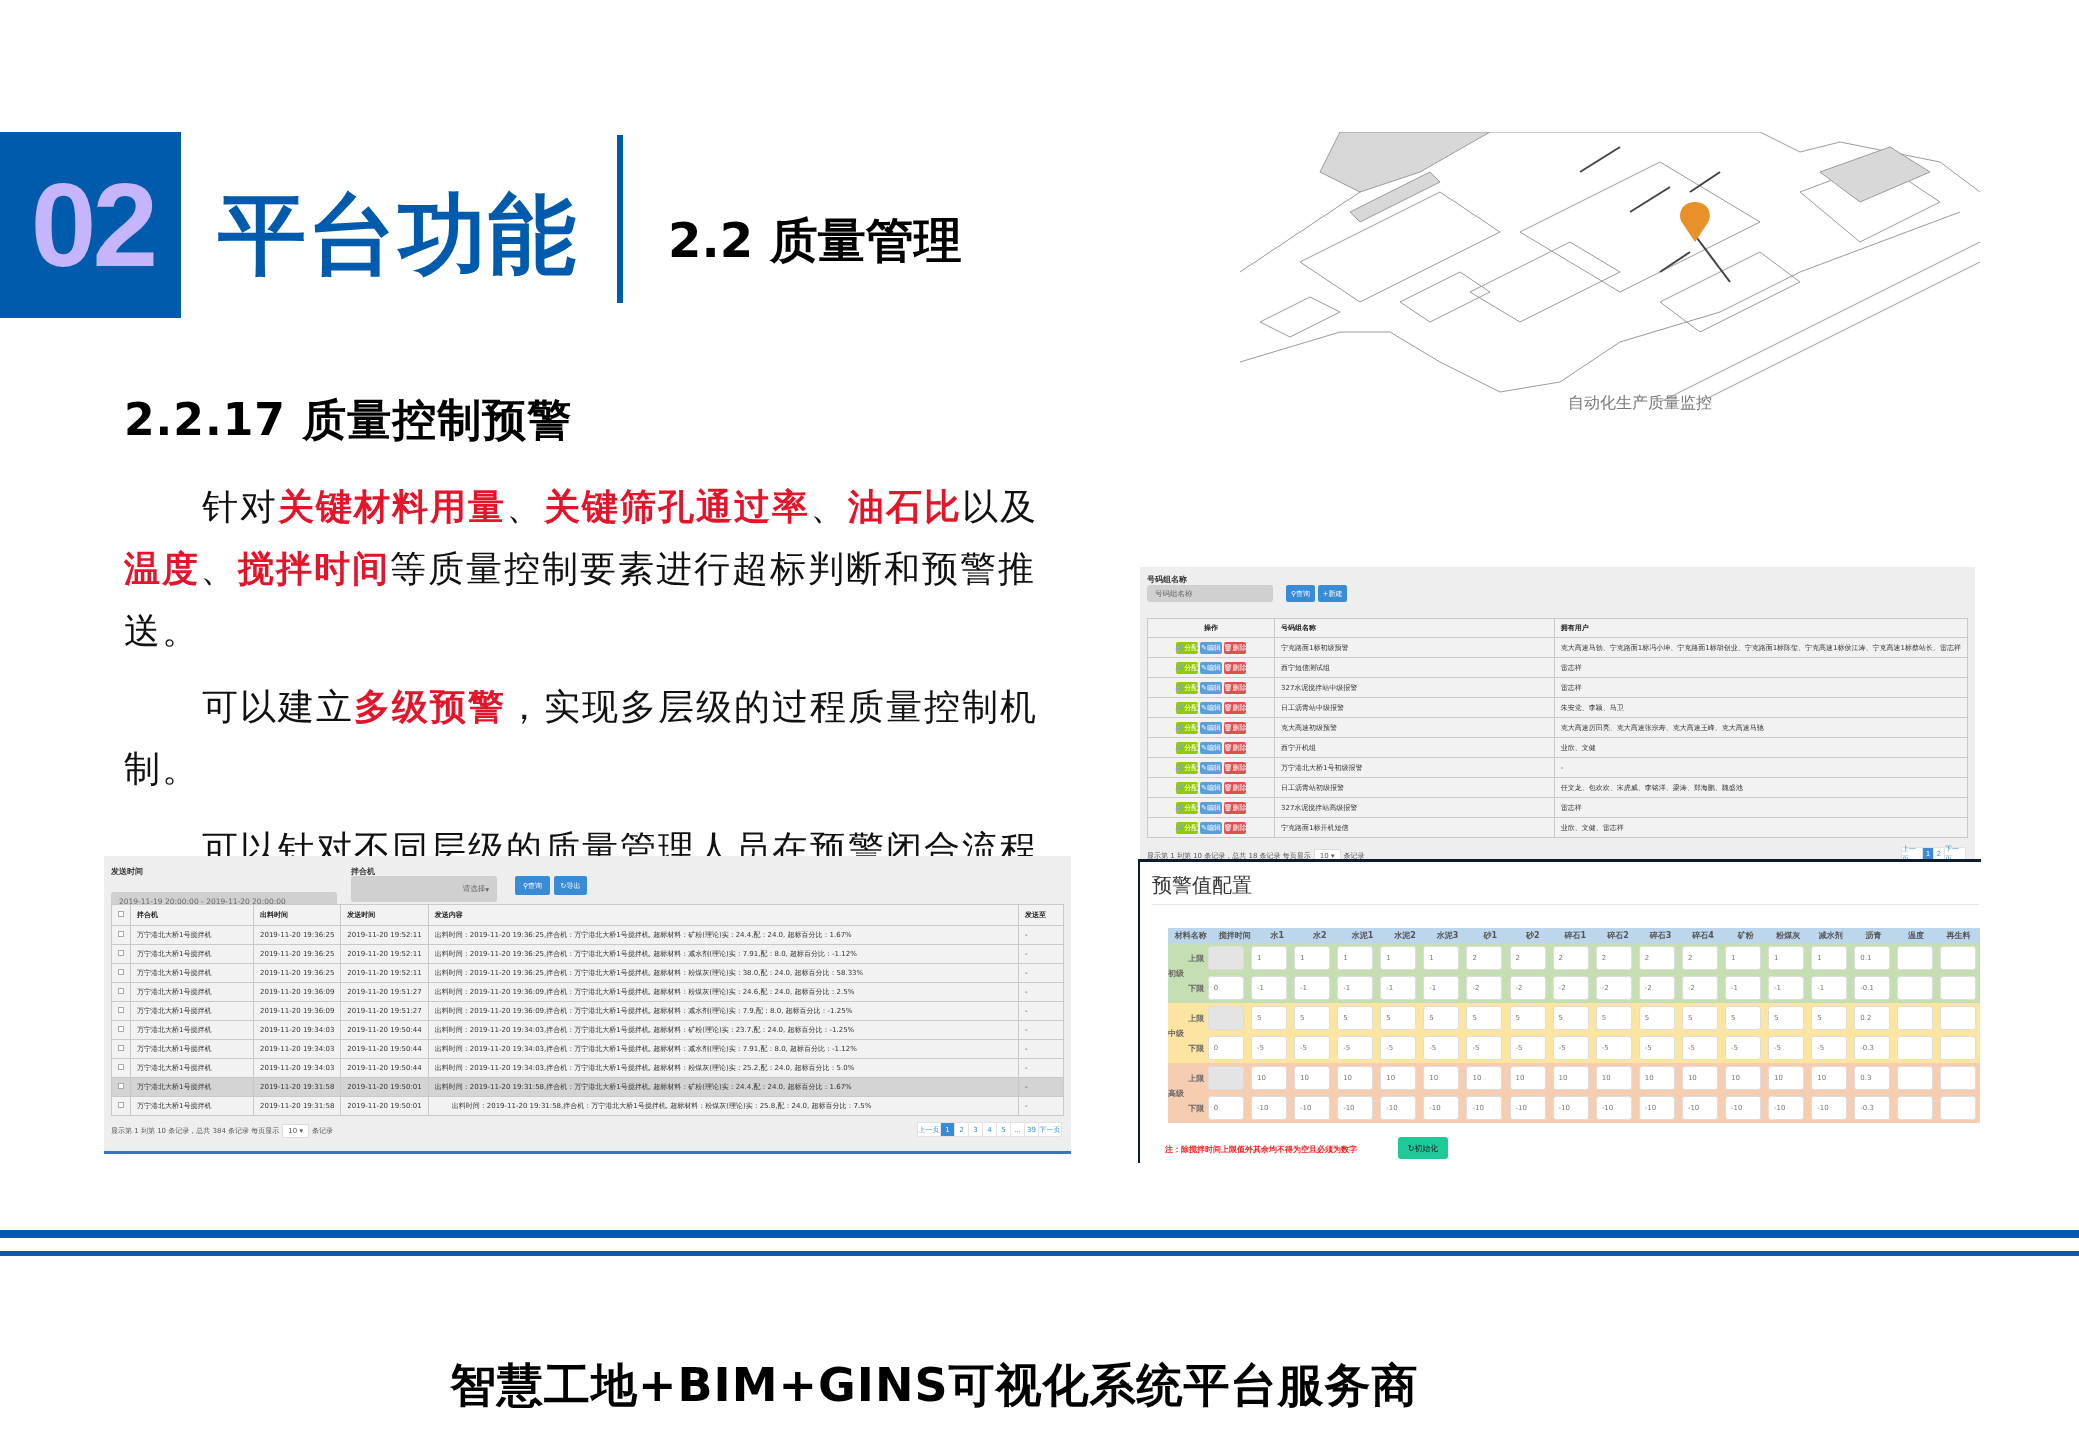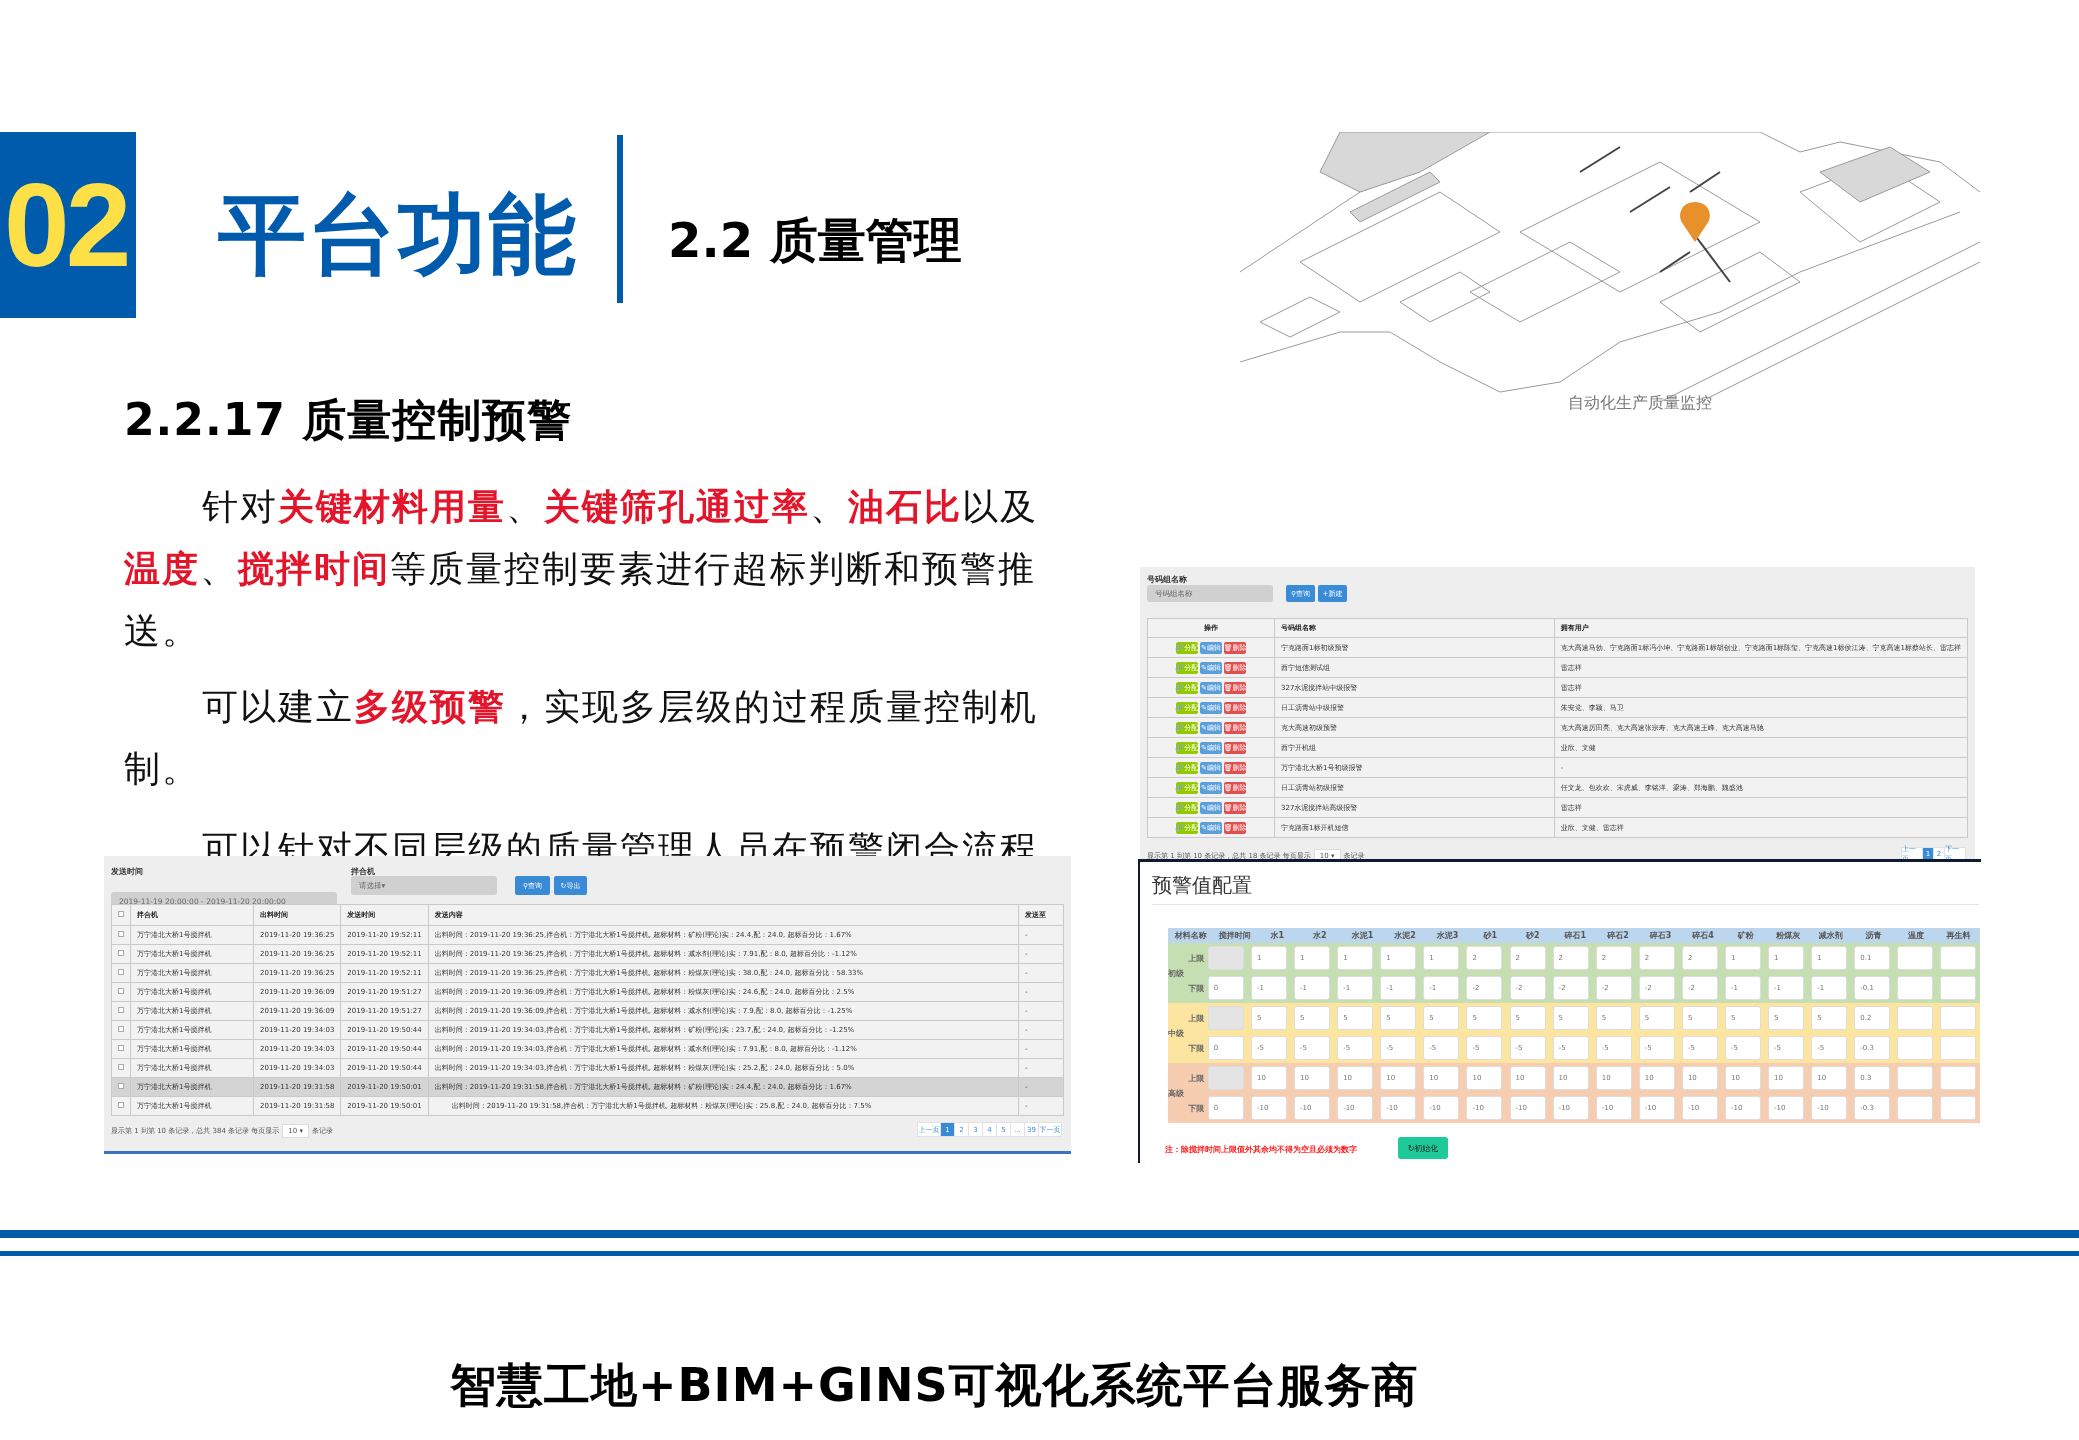--- a/index.html
+++ b/index.html
@@ -1,18 +1,18 @@
 <!DOCTYPE html>
 <html><head>
 <meta charset="utf-8">
 <style>
   * { box-sizing: border-box; margin: 0; padding: 0; }
   body { width: 2079px; height: 1440px; background: #ffffff; position: relative; overflow: hidden; font-family: "DejaVu Sans", "Liberation Sans", sans-serif; }
 
-  .sec-num { position: absolute; left: 0; top: 132px; width: 136px; height: 186px; background: #005bac; color: #fde047; font-family: "Liberation Sans", sans-serif; font-weight: bold; font-size: 118px; line-height: 186px; text-align: left; padding-left: 4px; letter-spacing: -4px; }
+  .sec-num { position: absolute; left: 0; top: 132px; width: 181px; height: 186px; background: #005bac; color: #c4b5fd; font-family: "Liberation Sans", sans-serif; font-weight: bold; font-size: 118px; line-height: 186px; text-align: center; padding-left: 4px; letter-spacing: -4px; }
   .sec-title { position: absolute; left: 218px; top: 180px; font-size: 88px; font-weight: bold; color: #005bac; line-height: 110px; letter-spacing: 2px; }
   .sec-divider { position: absolute; left: 617px; top: 135px; width: 6px; height: 168px; background: #005bac; }
   .sub-title { position: absolute; left: 668px; top: 205px; font-size: 48px; font-weight: bold; color: #000; line-height: 70px; }
 
   .h3 { position: absolute; left: 124px; top: 390px; font-size: 44px; font-weight: bold; color: #000; line-height: 60px; letter-spacing: 1px; }
 
   .para { position: absolute; left: 124px; width: 935px; font-size: 36px; line-height: 62px; color: #111; text-indent: 78px; letter-spacing: 2px; }
   .para .hl { color: #e3152b; font-weight: bold; }
   .p1 { top: 476px; }
   .p2 { top: 676px; }
@@ -290,21 +290,21 @@
     <span class="active" style="width:12px;height:14px;">1</span>
     <span style="width:12px;height:14px;">2</span>
     <span style="width:22px;height:14px;">下一页</span>
   </div>
 </div>
 
 <div class="panel p-log">
   <div class="lbl" style="position:absolute;left:7px;top:10px;">发送时间</div>
   <div class="input" style="position:absolute;left:7px;top:36px;width:226px;height:19px;">2019-11-19 20:00:00 - 2019-11-20 20:00:00</div>
   <div class="lbl" style="position:absolute;left:247px;top:10px;">拌合机</div>
-  <div class="input" style="position:absolute;left:247px;top:20px;width:146px;height:19px;justify-content:flex-start;">
+  <div class="input" style="position:absolute;left:247px;top:20px;width:146px;height:26px;justify-content:flex-end;">
       <span>请选择</span>
       <span>▾</span>
     </div>
   <div class="btn btn-blue" style="position:absolute;left:411px;top:20px;width:35px;height:19px;">
       <span>⚲</span>
       <span>查询</span>
     </div>
   <div class="btn btn-blue" style="position:absolute;left:450px;top:20px;width:33px;height:19px;">
       <span>↻</span>
       <span>导出</span>

